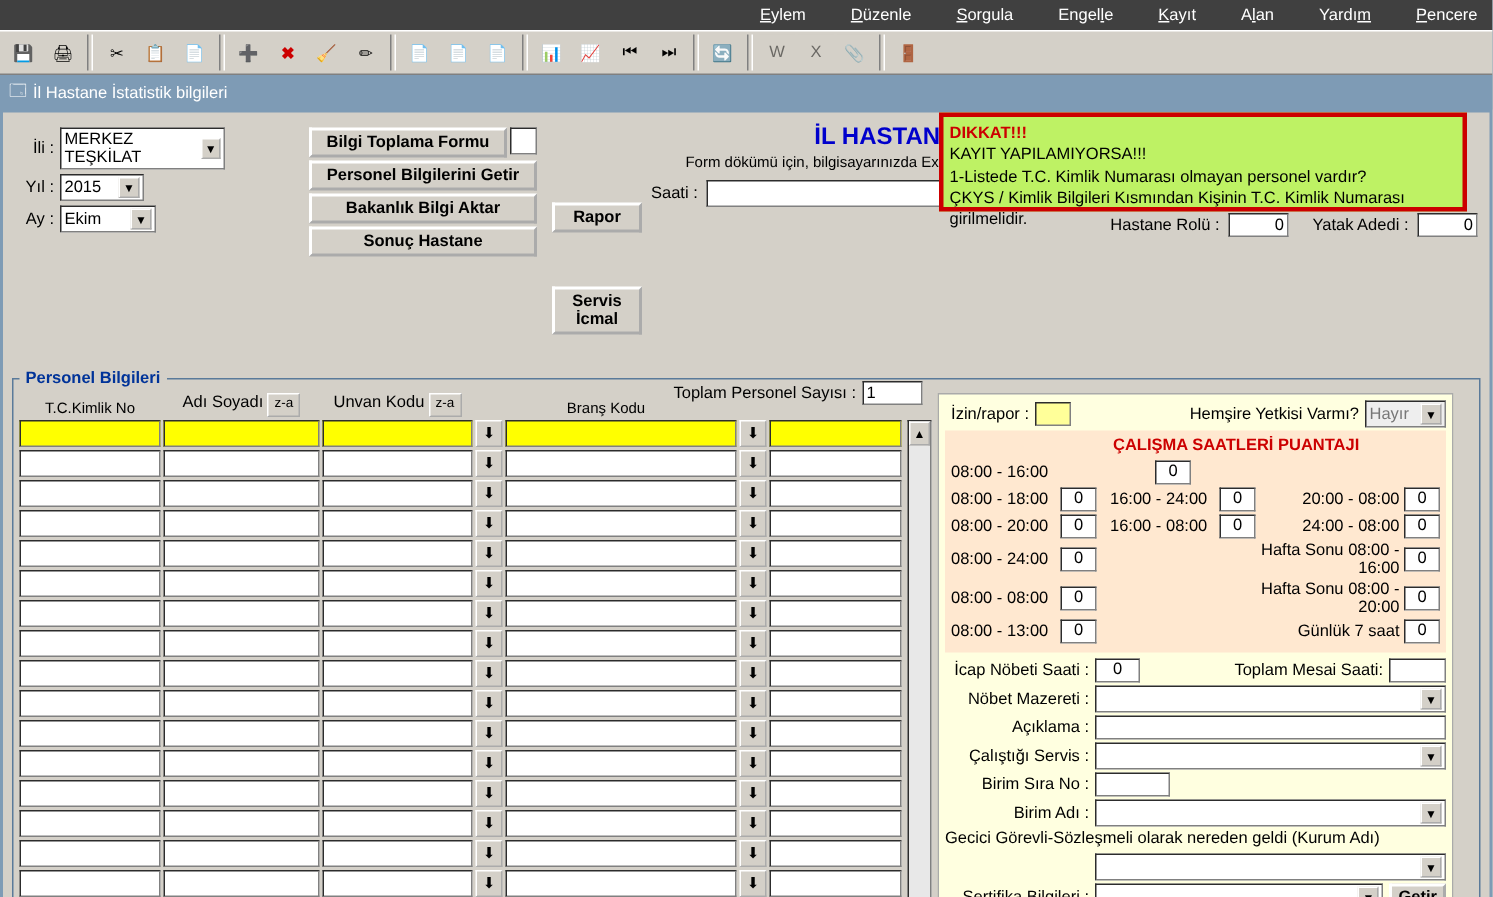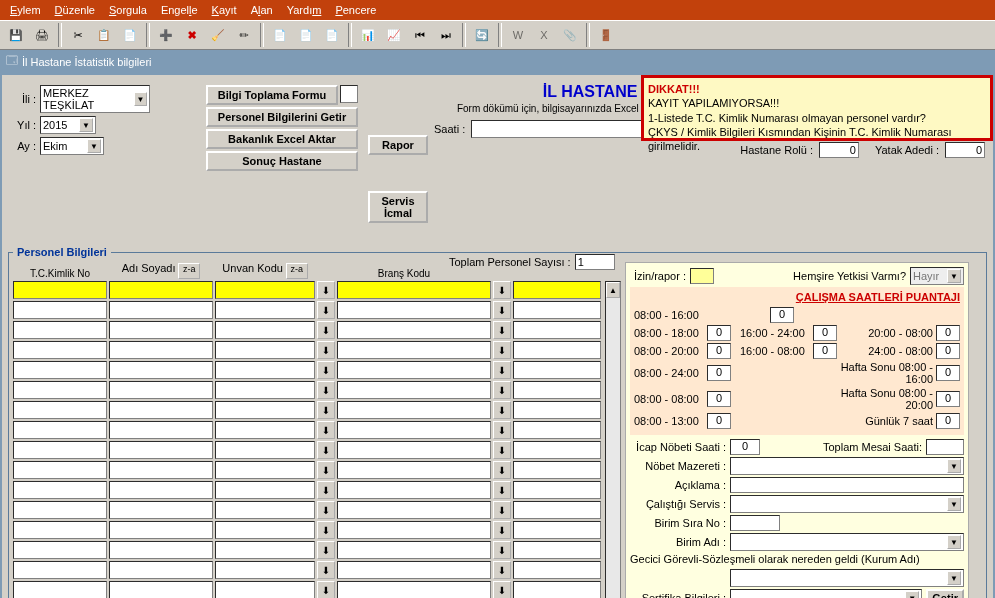--- a/index.html
+++ b/index.html
@@ -1,18 +1,18 @@
 <!DOCTYPE html>
 <html><head>
 <meta charset="utf-8">
 <style>
 * { box-sizing: border-box; margin: 0; padding: 0; font-family: Arial, sans-serif; font-size: 11px; }
 body { background: #7e9bb5; width: 995px; height: 598px; overflow: hidden; }
 
-.menubar { background: #c2410c; color: #fff; padding: 2px 4px; display: flex; gap: 2px; font-size: 12px; }
+.menubar { background: #404040; color: #fff; padding: 2px 4px; display: flex; gap: 18px; font-size: 12px; justify-content: flex-end; }
 .menubar span { padding: 2px 6px; cursor: pointer; }
 .menubar span u { text-decoration: underline; }
 
 .toolbar { background: #d4d0c8; border-top: 1px solid #fff; border-bottom: 1px solid #808080; padding: 2px 4px; display: flex; gap: 2px; align-items: center; }
 .tbtn { width: 24px; height: 24px; border: 1px solid #d4d0c8; display: inline-flex; align-items: center; justify-content: center; cursor: pointer; background: #d4d0c8; }
 .tsep { width: 4px; height: 24px; border-left: 1px solid #808080; border-right: 1px solid #fff; margin: 0 2px; }
 
 .titlebar { background: #7e9bb5; color: #fff; padding: 2px 6px; font-size: 12px; display: flex; align-items: center; gap: 4px; }
 
 .content { background: #d4d0c8; margin: 2px; height: 524px; position: relative; padding: 6px; }
@@ -25,21 +25,21 @@
 .combo-btn { width: 14px; height: 14px; background: #d4d0c8; border: 1px outset #fff; display: inline-flex; align-items: center; justify-content: center; font-size: 8px; }
 
 .mid-buttons { width: 160px; padding: 4px; display: flex; flex-direction: column; gap: 2px; }
 .btn { background: #d4d0c8; border: 2px outset #fff; padding: 2px 6px; text-align: center; cursor: pointer; font-size: 11px; font-weight: bold; }
 .btn-narrow { width: 60px; margin: 17px auto; }
 
 .title-block { flex: 1; padding: 2px; }
 .title-main { color: #0000cc; font-weight: bold; font-size: 16px; text-align: center; }
 .title-sub { font-size: 10px; text-align: center; margin-top: 2px; }
 
-.warning-box { position: absolute; right: 0; top: 0; width: 352px; height: 66px; background: #fef9c3; border: 3px solid #c00; padding: 4px; font-size: 10px; line-height: 1.3; }
+.warning-box { position: absolute; right: 15px; top: 0; width: 352px; height: 66px; background: #bef264; border: 3px solid #c00; padding: 4px; font-size: 10px; line-height: 1.3; }
 .warning-box .w-title { color: #c00; font-weight: bold; }
 
 .birim-row { display: flex; align-items: center; gap: 6px; margin-top: 2px; }
 .input { background: #fff; border: 1px inset #808080; padding: 1px 2px; }
 
 .personel-fieldset { border: 1px solid #5a7a9a; margin-top: 4px; padding: 4px 4px 4px 4px; height: 402px; position: relative; }
 .personel-fieldset legend { color: #003399; font-weight: bold; padding: 0 4px; background: #d4d0c8; }
 
 .grid-area { display: flex; gap: 4px; }
 .grid-left { width: 608px; }
@@ -54,21 +54,21 @@
 .scrollbar { width: 16px; background: #e8e8e8; border: 1px inset #808080; display: flex; flex-direction: column; }
 .sb-btn { height: 16px; background: #d4d0c8; border: 1px outset #fff; display: flex; align-items: center; justify-content: center; font-size: 8px; cursor: pointer; }
 .sb-track { flex: 1; }
 
 .right-panel { width: 344px; background: #ffffe0; border: 1px solid #aaa; padding: 4px; font-size: 10px; }
 .rp-row { display: flex; align-items: center; margin-bottom: 2px; gap: 4px; }
 .rp-label { text-align: right; }
 .rp-input { background: #fff; border: 1px inset #808080; padding: 1px 2px; height: 16px; }
 
 .shift-section { background: #ffe8d0; padding: 4px; margin: 2px 0; }
-.shift-title { color: #c00; font-weight: bold; text-align: right; margin-bottom: 4px; text-decoration: underline; }
+.shift-title { color: #c00; font-weight: bold; text-align: left; margin-bottom: 4px; }
 .shift-row { display: flex; align-items: center; gap: 3px; margin-bottom: 2px; font-size: 10px; justify-content: space-between; }
 .shift-cell { width: 24px; height: 16px; background: #fff; border: 1px inset #808080; text-align: center; }
 
 .small-input { width: 30px; height: 16px; background: #fff; border: 1px inset #808080; text-align: center; }
 </style>
 </head>
 <body>
 
 <div class="menubar">
   <span><u>E</u>ylem</span>
@@ -150,21 +150,21 @@
         </div>
       </div>
     </div>
 
     <div class="mid-buttons">
       <div style="display:flex;gap:2px">
         <div class="btn" style="flex:1">Bilgi Toplama Formu</div>
         <div class="input" style="width:18px;height:18px"></div>
       </div>
       <div class="btn">Personel Bilgilerini Getir</div>
-      <div class="btn">Bakanlık Excel Aktar</div>
+      <div class="btn">Bakanlık Bilgi Aktar</div>
       <div class="btn">Sonuç Hastane</div>
     </div>
 
     <div class="title-block">
       <div class="title-main">İL HASTANE İSTATİSTİK BİLGİLERİ</div>
       <div class="title-sub">Form dökümü için, bilgisayarınızda Excel yüklü ve açılır pencere engelleyicisi ayarı kapalı olmalıdır.</div>
       <div style="display:flex;gap:6px;margin-top:4px;align-items:flex-start">
         <div style="display:flex;flex-direction:column;gap:2px">
           <div class="btn btn-narrow">Rapor</div>
           <div class="btn btn-narrow">Servis İcmal</div>

